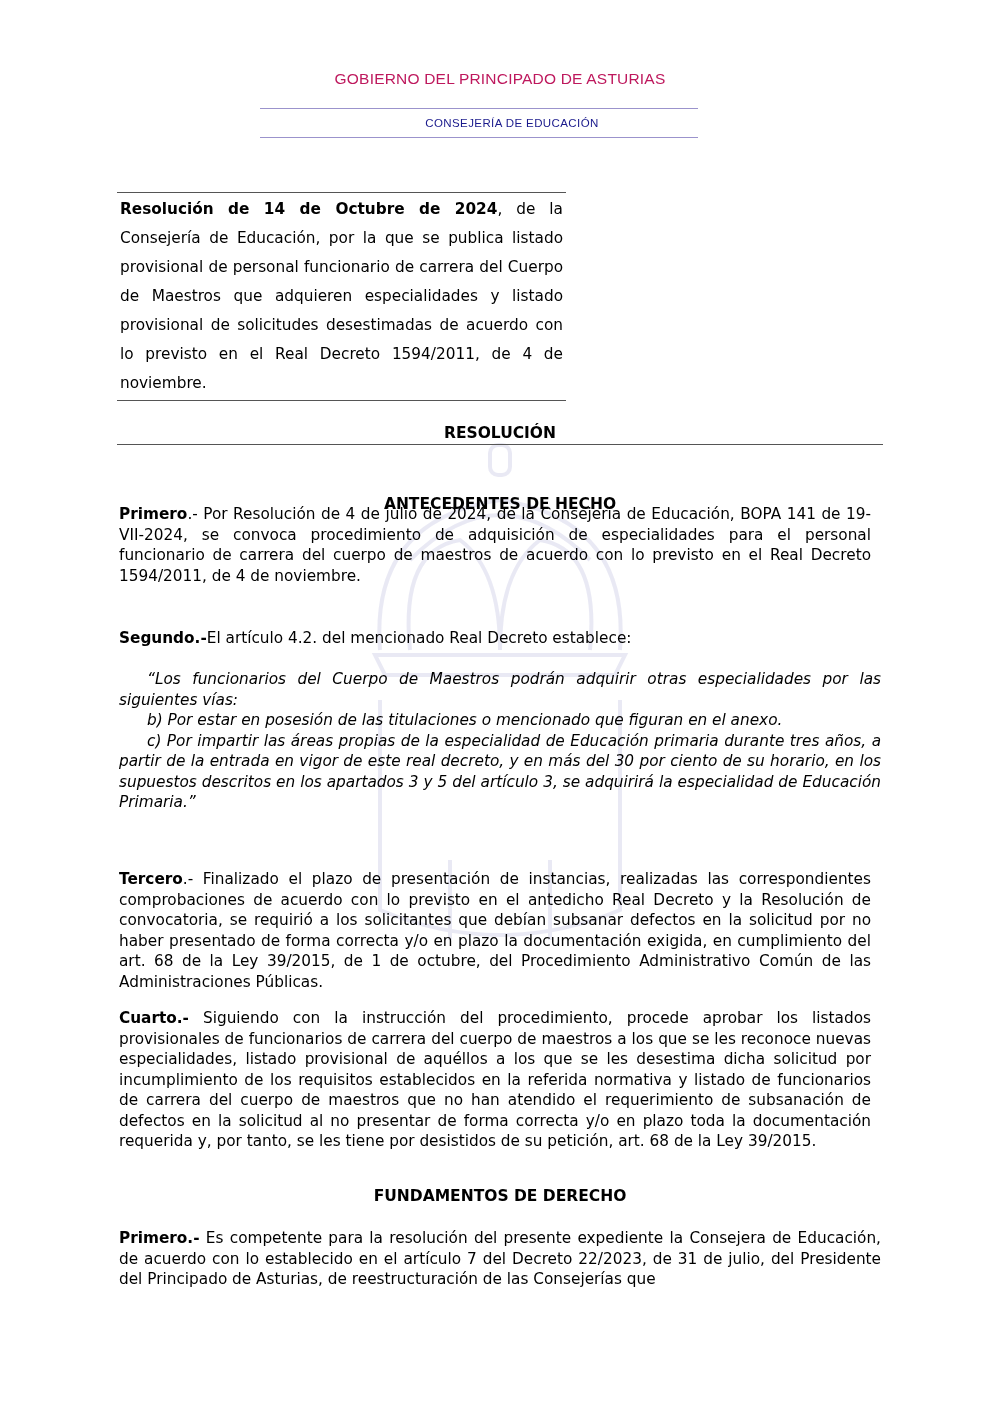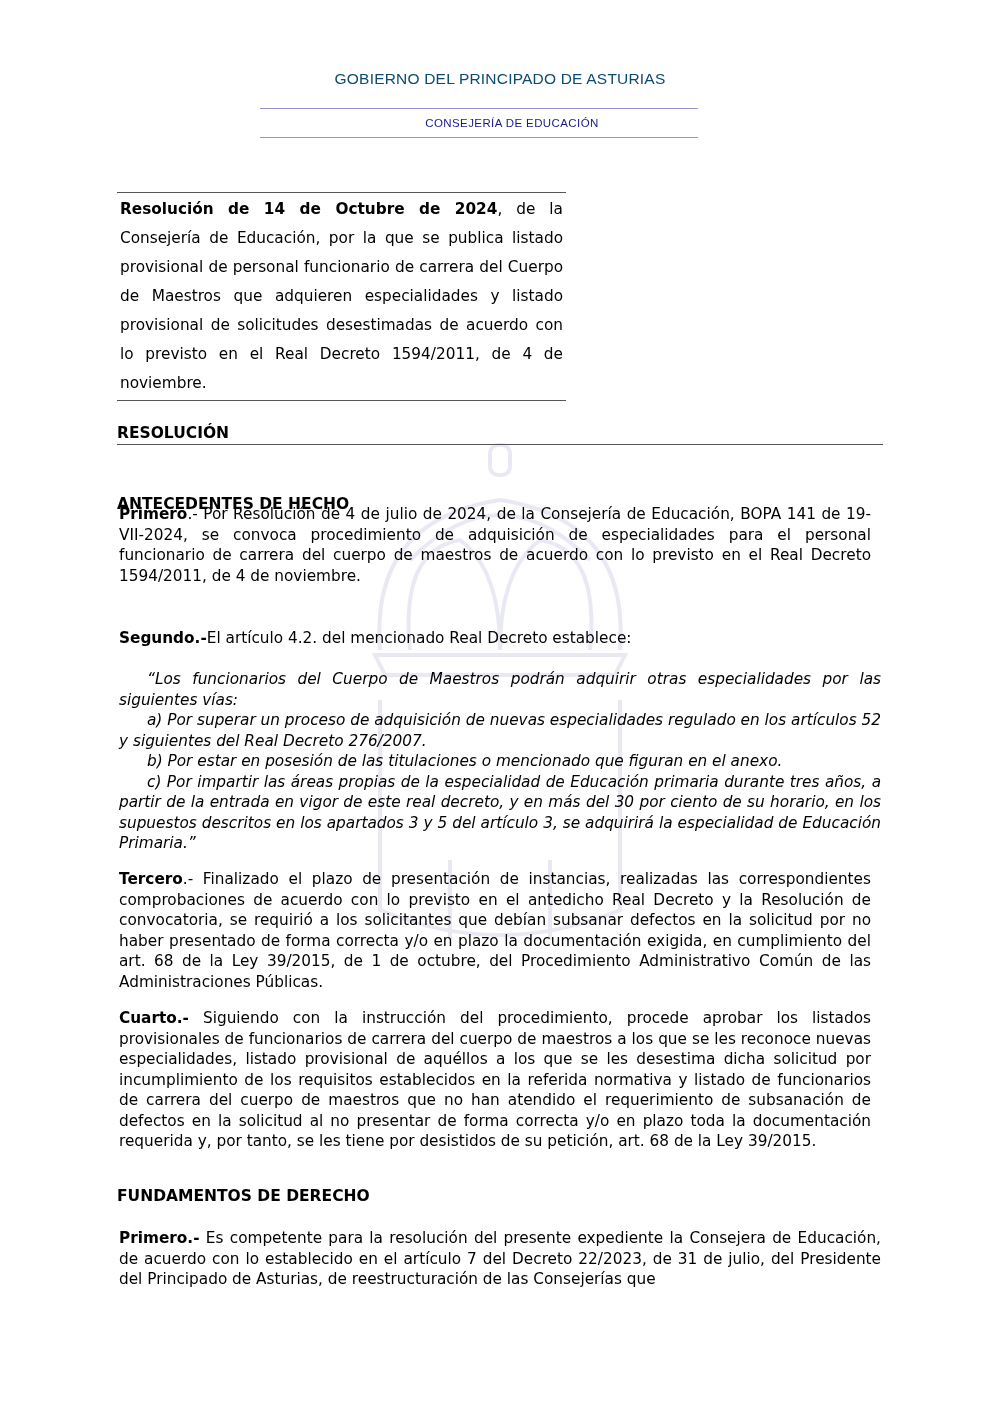--- a/index.html
+++ b/index.html
@@ -1,27 +1,27 @@
 <!DOCTYPE html>
 <html><head>
 <meta charset="utf-8">
 <style>
   html, body { margin: 0; padding: 0; background: #ffffff; }
   body { width: 1000px; height: 1414px; position: relative; overflow: hidden;
          font-family: "DejaVu Sans", sans-serif; color: #000; }
   .header-title { position: absolute; top: 70px; left: 0; width: 1000px; text-align: center;
-                  font-family: "Liberation Sans", sans-serif; font-size: 15.5px; color: #0c4a6e; letter-spacing: 0.2px; }
+                  font-family: "Liberation Sans", sans-serif; font-size: 15.5px; color: #be185d; letter-spacing: 0.2px; }
   .header-rule { position: absolute; left: 260px; width: 438px; height: 0; border-top: 1px solid #9b93cc; }
   .header-sub { position: absolute; top: 117px; left: 0; width: 1000px; text-align: center;
                 font-family: "Liberation Sans", sans-serif; font-size: 11.5px; color: #1a1a8c; letter-spacing: 0.4px; margin-left: 12px; }
   .watermark { position: absolute; left: 350px; top: 440px; width: 300px; height: 500px; opacity: 0.09; pointer-events: none; }
   .summary { position: absolute; left: 117px; top: 192px; width: 449px; border-top: 1px solid #555; border-bottom: 1px solid #555;
              padding: 2px 3px 2px 3px; box-sizing: border-box; font-size: 15.3px; line-height: 29px; text-align: justify; }
   .summary b { font-weight: bold; }
-  .section-title { position: absolute; left: 117px; width: 766px; text-align: left; font-weight: bold; font-size: 15.5px; }
+  .section-title { position: absolute; left: 117px; width: 766px; text-align: center; font-weight: bold; font-size: 15.5px; }
   .res-rule { position: absolute; left: 117px; top: 444px; width: 766px; border-top: 1px solid #555; }
   .para { position: absolute; left: 119px; width: 752px; font-size: 15.3px; line-height: 20.5px; text-align: justify; }
   .para.wide { width: 762px; }
   .quote { font-style: italic; }
   .indent { text-indent: 28px; }
   .lbl { font-weight: bold; }
 </style>
 </head>
 <body>
 
@@ -52,21 +52,20 @@
 <div class="res-rule"></div>
 
 <div class="section-title" style="top:495px">ANTECEDENTES DE HECHO</div>
 
 <div class="para" style="top:504px"><span class="lbl">Primero</span><span>.- Por Resolución de 4 de julio de 2024, de la Consejería de Educación, BOPA 141 de 19-VII-2024, se convoca procedimiento de adquisición de especialidades para el personal funcionario de carrera del cuerpo de maestros de acuerdo con lo previsto en el Real Decreto 1594/2011, de 4 de noviembre.</span></div>
 
 <div class="para" style="top:628px"><span class="lbl">Segundo.-</span><span>El artículo 4.2. del mencionado Real Decreto establece:</span></div>
 
 <div class="para wide quote" style="top:669px">
   <div class="indent">“Los funcionarios del Cuerpo de Maestros podrán adquirir otras especialidades por las siguientes vías:</div>
-  <div class="indent">a) Por superar un proceso de adquisición de nuevas especialidades regulado en los artículos 52 y siguientes del Real Decreto 276/2007.</div>
   <div class="indent">b) Por estar en posesión de las titulaciones o mencionado que figuran en el anexo.</div>
   <div class="indent">c) Por impartir las áreas propias de la especialidad de Educación primaria durante tres años, a partir de la entrada en vigor de este real decreto, y en más del 30 por ciento de su horario, en los supuestos descritos en los apartados 3 y 5 del artículo 3, se adquirirá la especialidad de Educación Primaria.”</div>
 </div>
 
 <div class="para" style="top:869px"><span class="lbl">Tercero</span><span>.- Finalizado el plazo de presentación de instancias, realizadas las correspondientes comprobaciones de acuerdo con lo previsto en el antedicho Real Decreto y la Resolución de convocatoria, se requirió a los solicitantes que debían subsanar defectos en la solicitud por no haber presentado de forma correcta y/o en plazo la documentación exigida, en cumplimiento del art. 68 de la Ley 39/2015, de 1 de octubre, del Procedimiento Administrativo Común de las Administraciones Públicas.</span></div>
 
 <div class="para" style="top:1008px"><span class="lbl">Cuarto.-</span><span> Siguiendo con la instrucción del procedimiento, procede aprobar los listados provisionales de funcionarios de carrera del cuerpo de maestros a los que se les reconoce nuevas especialidades, listado provisional de aquéllos a los que se les desestima dicha solicitud por incumplimiento de los requisitos establecidos en la referida normativa y listado de funcionarios de carrera del cuerpo de maestros que no han atendido el requerimiento de subsanación de defectos en la solicitud al no presentar de forma correcta y/o en plazo toda la documentación requerida y, por tanto, se les tiene por desistidos de su petición, art. 68 de la Ley 39/2015.</span></div>
 
 <div class="section-title" style="top:1187px">FUNDAMENTOS DE DERECHO</div>
 

